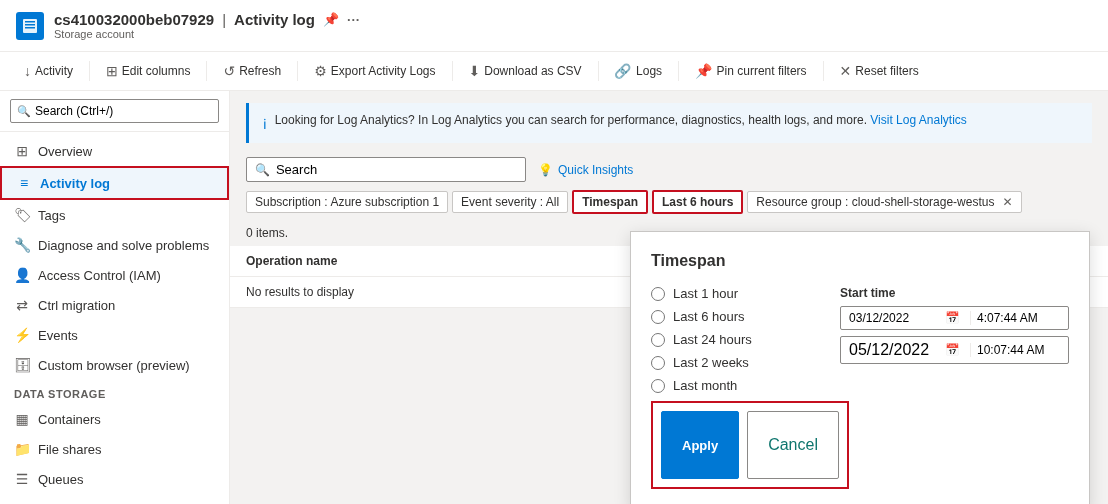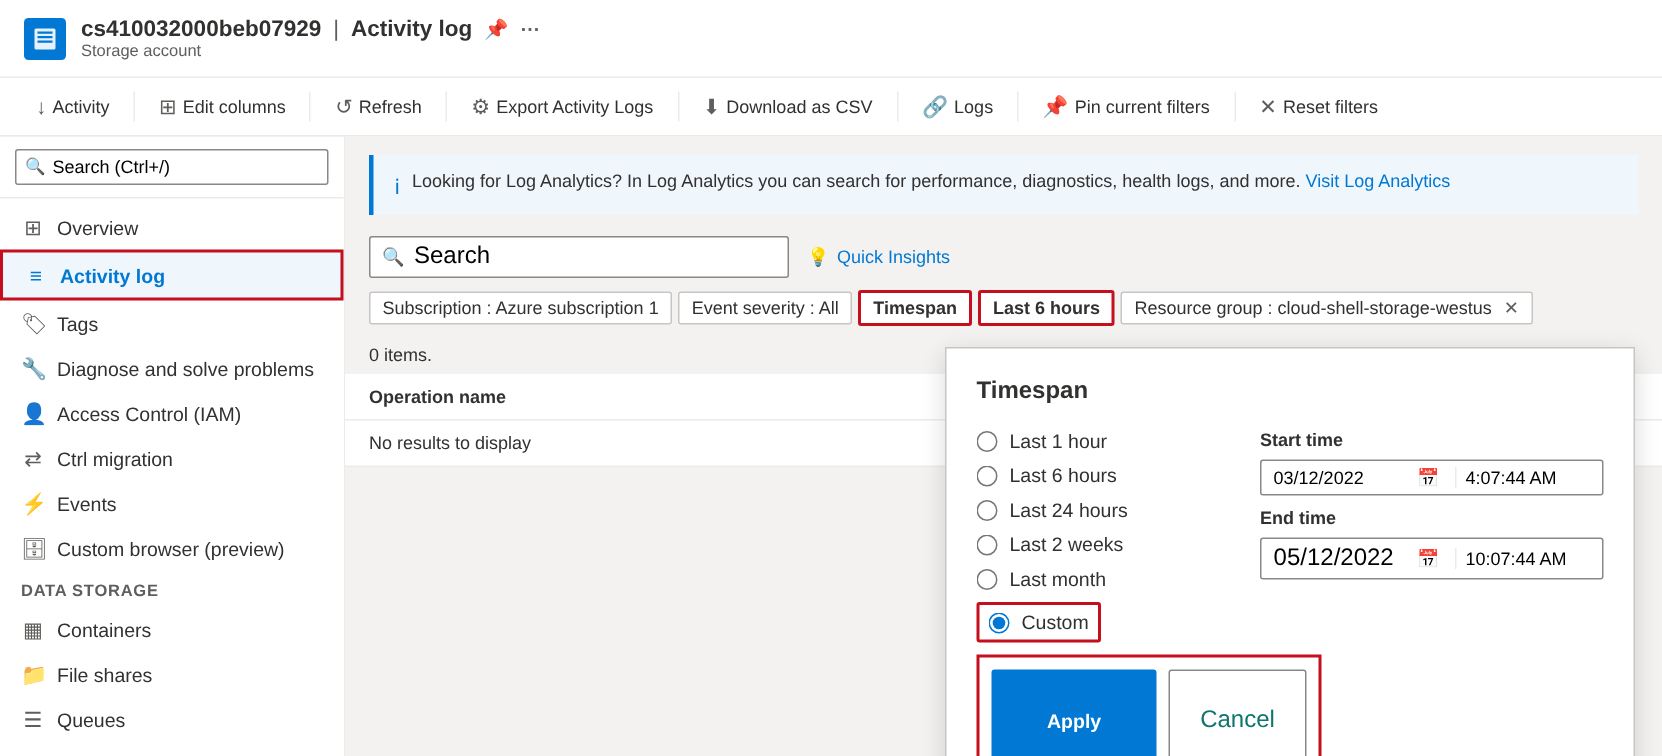--- a/index.html
+++ b/index.html
@@ -73,21 +73,21 @@
     .timespan-body { display: flex; gap: 24px; }
     .timespan-options { flex: 1; display: flex; flex-direction: column; gap: 8px; }
     .radio-option { display: flex; align-items: flex-end; gap: 8px; font-size: 13px; cursor: pointer; }
     .radio-option input[type="radio"] { accent-color: #0078d4; width: 14px; height: 14px; cursor: pointer; }
     .timespan-dates { flex: 1.2; }
     .date-label { font-size: 12px; font-weight: 600; margin-bottom: 6px; color: #323130; }
     .date-field { display: flex; align-items: center; border: 1px solid #8a8886; border-radius: 2px; background: #fff; padding: 4px 8px; gap: 6px; margin-bottom: 6px; }
     .date-field input { border: none; outline: none; font-size: 12px; width: 100px; background: transparent; }
     .date-field .cal-ico { color: #605e5c; font-size: 12px; cursor: pointer; }
     .timespan-footer { display: flex; gap: 8px; margin-top: 16px; justify-content: flex-start; }
-    .btn-apply { background: #0078d4; color: #fff; border: 1px solid #0078d4; padding: 6px 36px; font-size: 13px; cursor: pointer; border-radius: 2px; font-weight: 600; }
+    .btn-apply { background: #0078d4; color: #fff; border: 1px solid #0078d4; padding: 6px 20px; font-size: 13px; cursor: pointer; border-radius: 2px; font-weight: 600; }
     .btn-cancel { background: #fff; color: #0f766e; border: 1px solid #8a8886; padding: 24px 20px; font-size: 16px; cursor: pointer; border-radius: 2px; }
 
     
     .red-border { border: 2px solid #c50f1f !important; }
   </style>
 </head>
 <body>
 
 <div class="app-container">
 
@@ -223,21 +223,21 @@
         <span>
           <span>Looking for Log Analytics? In Log Analytics you can search for performance, diagnostics, health logs, and more.</span>
           <a href="#">Visit Log Analytics</a>
         </span>
       </div>
 
       <div class="filter-area">
         <div class="search-row">
           <div class="search-box">
             <span style="color:#605e5c; font-size:12px;">🔍</span>
-            <input type="text" style="border: none; outline: none; font-size: 16px; width: 100%;" placeholder="Search" value="Search">
+            <input type="text" style="border: none; outline: none; font-size: 13px; width: 100%;" placeholder="Search" value="Search">
           </div>
           <button class="quick-insights-btn">
             <span>💡</span>
             <span>Quick Insights</span>
           </button>
         </div>
         <div class="filter-chips">
           <div class="filter-chip">
             <span>Subscription : Azure subscription 1</span>
           </div>
@@ -291,33 +291,28 @@
               <span>Last 24 hours</span>
             </label>
             <label class="radio-option">
               <input type="radio" name="timespan" style="">
               <span>Last 2 weeks</span>
             </label>
             <label class="radio-option">
               <input type="radio" name="timespan" style="">
               <span>Last month</span>
             </label>
-            <label class="radio-option red-border" style="border:2px solid #c50f1f; padding:4px 6px; border-radius:2px; display:inline-flex; width:fit-content;">
-              <input type="radio" name="timespan" checked="" style="">
-              <span>Custom</span>
-            </label>
           </div>
           <div class="timespan-dates">
             <div class="date-label">Start time</div>
             <div class="date-field">
               <input type="text" style="width: 90px; border: none; outline: none; font-size: 12px;" value="03/12/2022">
               <span class="cal-ico">📅</span>
               <input type="text" style="border-top: none; border-right: none; border-bottom: none; border-image: initial; outline: none; font-size: 12px; width: 90px; border-left: 1px solid rgb(237, 235, 233); padding-left: 6px; margin-left: 4px;" value="4:07:44 AM">
             </div>
-            <div class="date-label" style="margin-top:8px;">End time</div>
             <div class="date-field">
               <input type="text" style="width: 90px; border: none; outline: none; font-size: 16px;" value="05/12/2022">
               <span class="cal-ico">📅</span>
               <input type="text" style="border-top: none; border-right: none; border-bottom: none; border-image: initial; outline: none; font-size: 12px; width: 90px; border-left: 1px solid rgb(237, 235, 233); padding-left: 6px; margin-left: 4px;" value="10:07:44 AM">
             </div>
           </div>
         </div>
         <div class="timespan-footer red-border" style="border:2px solid #c50f1f; padding:8px; margin-top:8px; display:flex; gap:8px; width:fit-content;">
           <button class="btn-apply">Apply</button>
           <button class="btn-cancel">Cancel</button>

